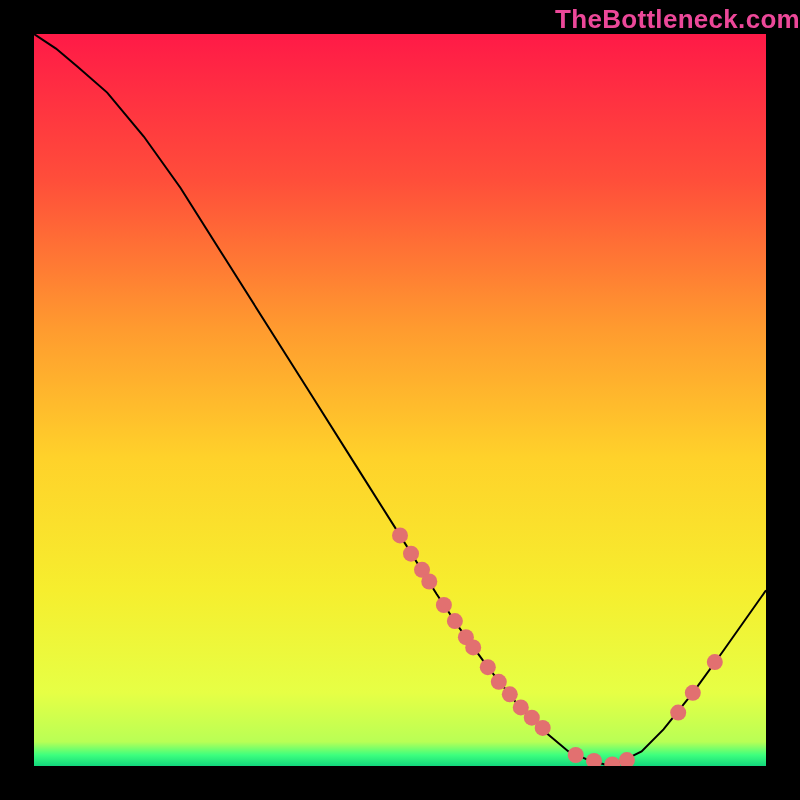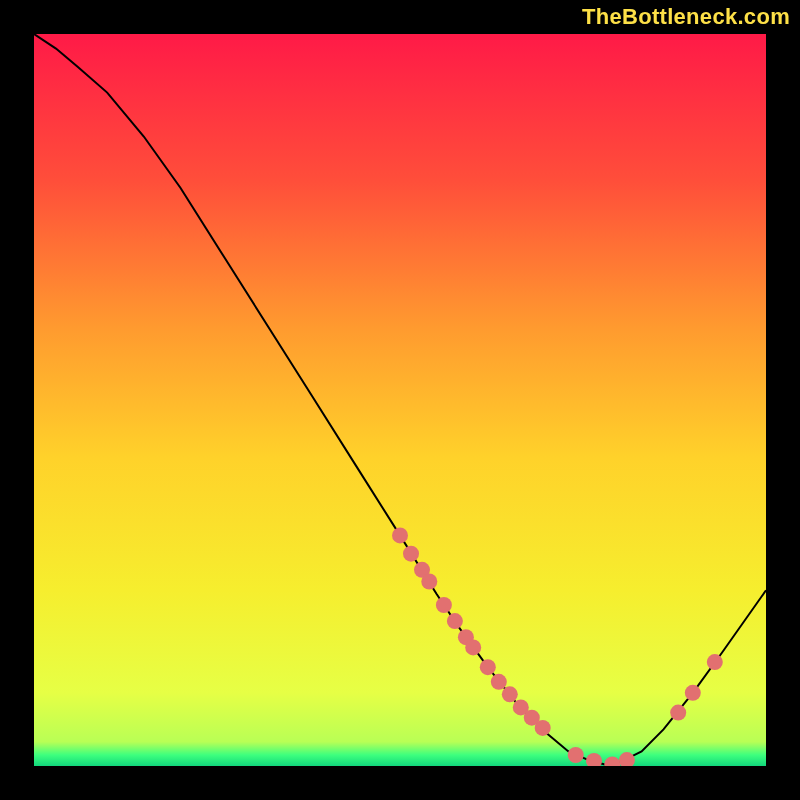--- a/index.html
+++ b/index.html
@@ -11,25 +11,25 @@
     overflow: hidden;
   }
   .container {
     position: relative;
     width: 800px;
     height: 800px;
   }
   .watermark {
     position: absolute;
     top: 4px;
-    right: 10px;
+    right: 0;
     font-family: Arial, Helvetica, sans-serif;
-    font-size: 22px;
+    font-size: 26px;
     font-weight: bold;
-    color: #fde047;
+    color: #ec4899;
     letter-spacing: 0.3px;
     z-index: 10;
   }
   svg.plot {
     position: absolute;
     left: 34px;
     top: 34px;
     width: 732px;
     height: 732px;
     display: block;

